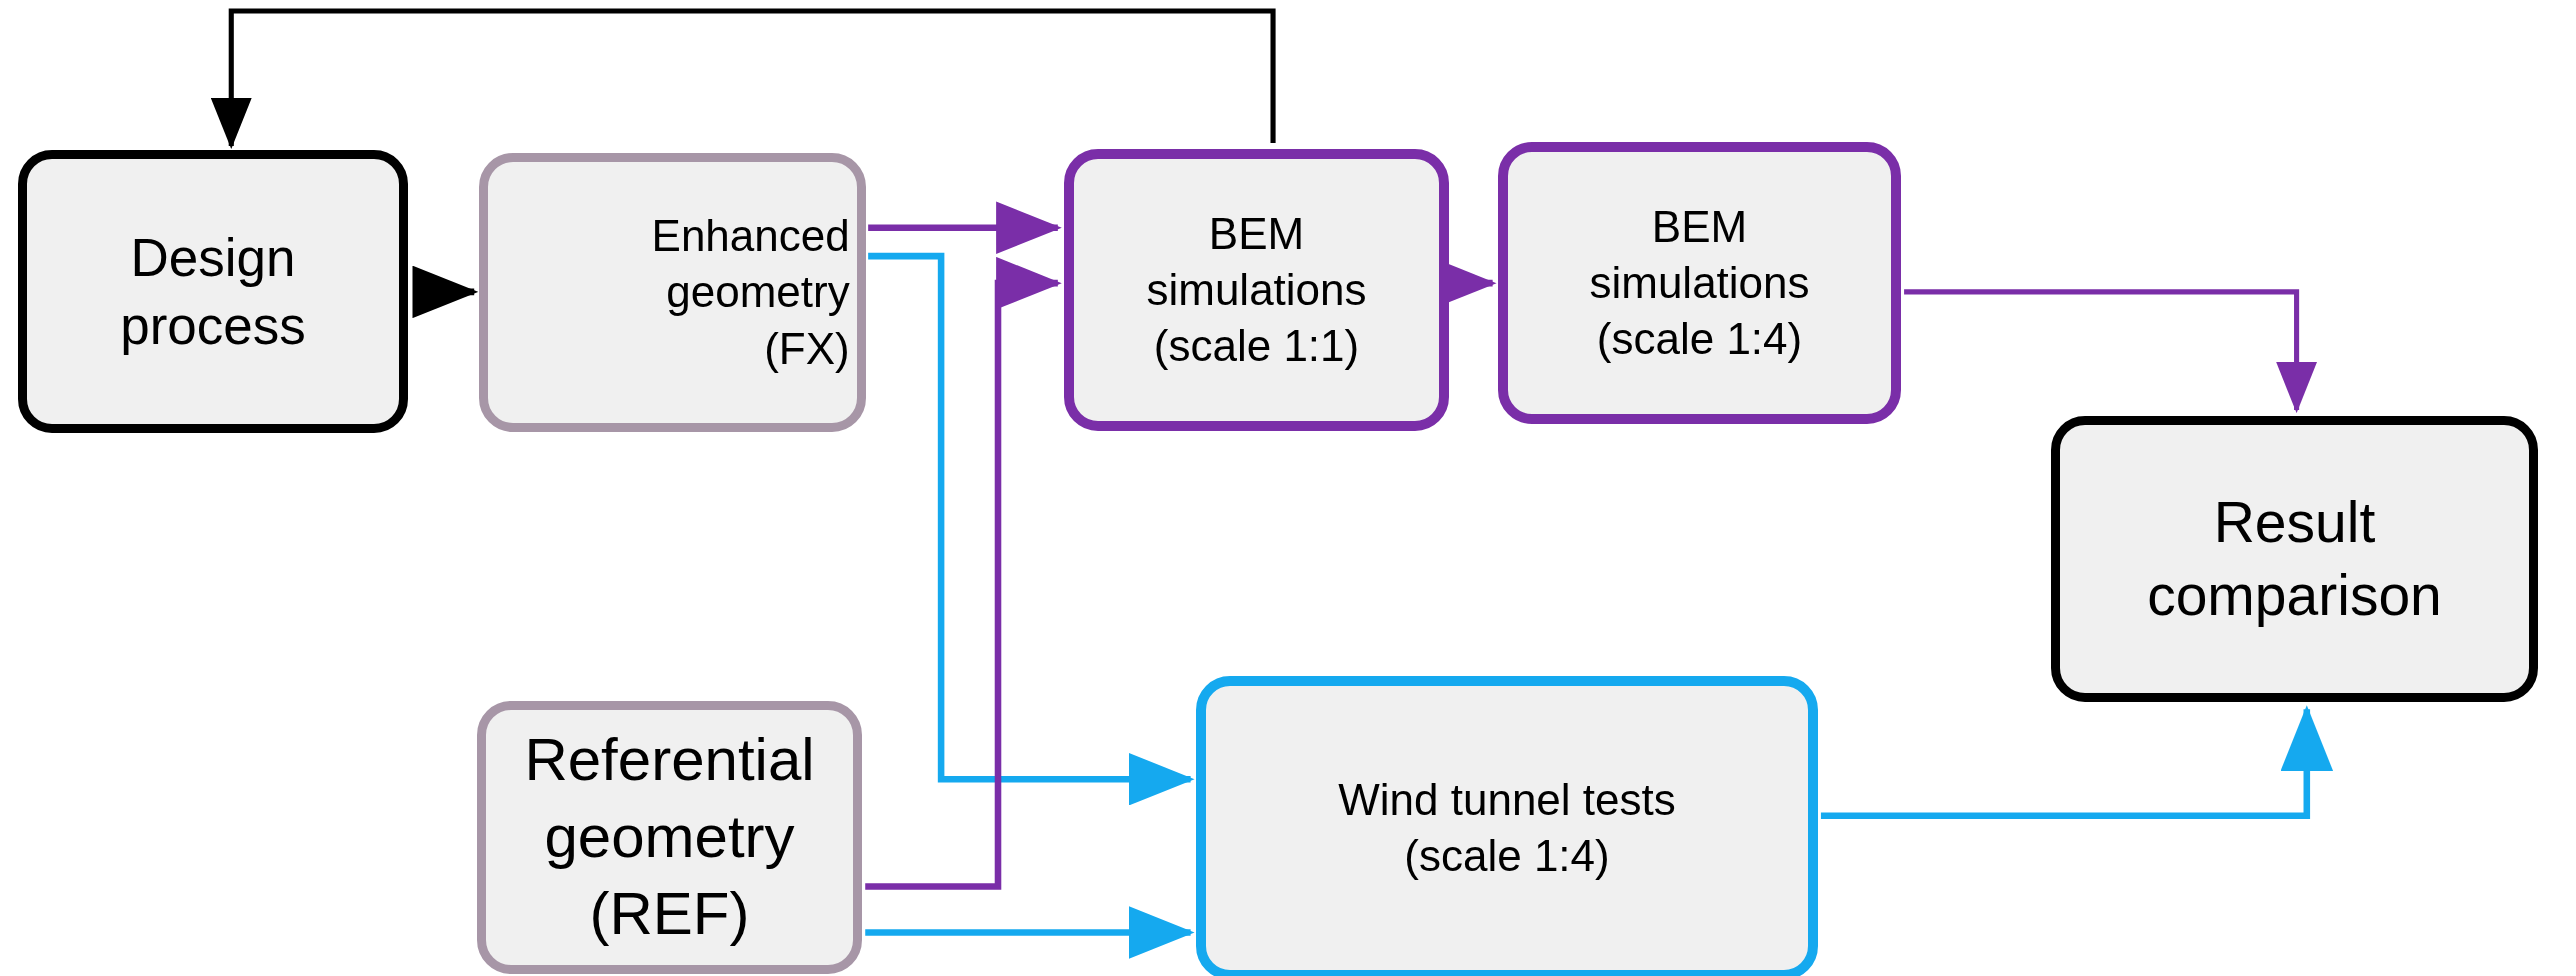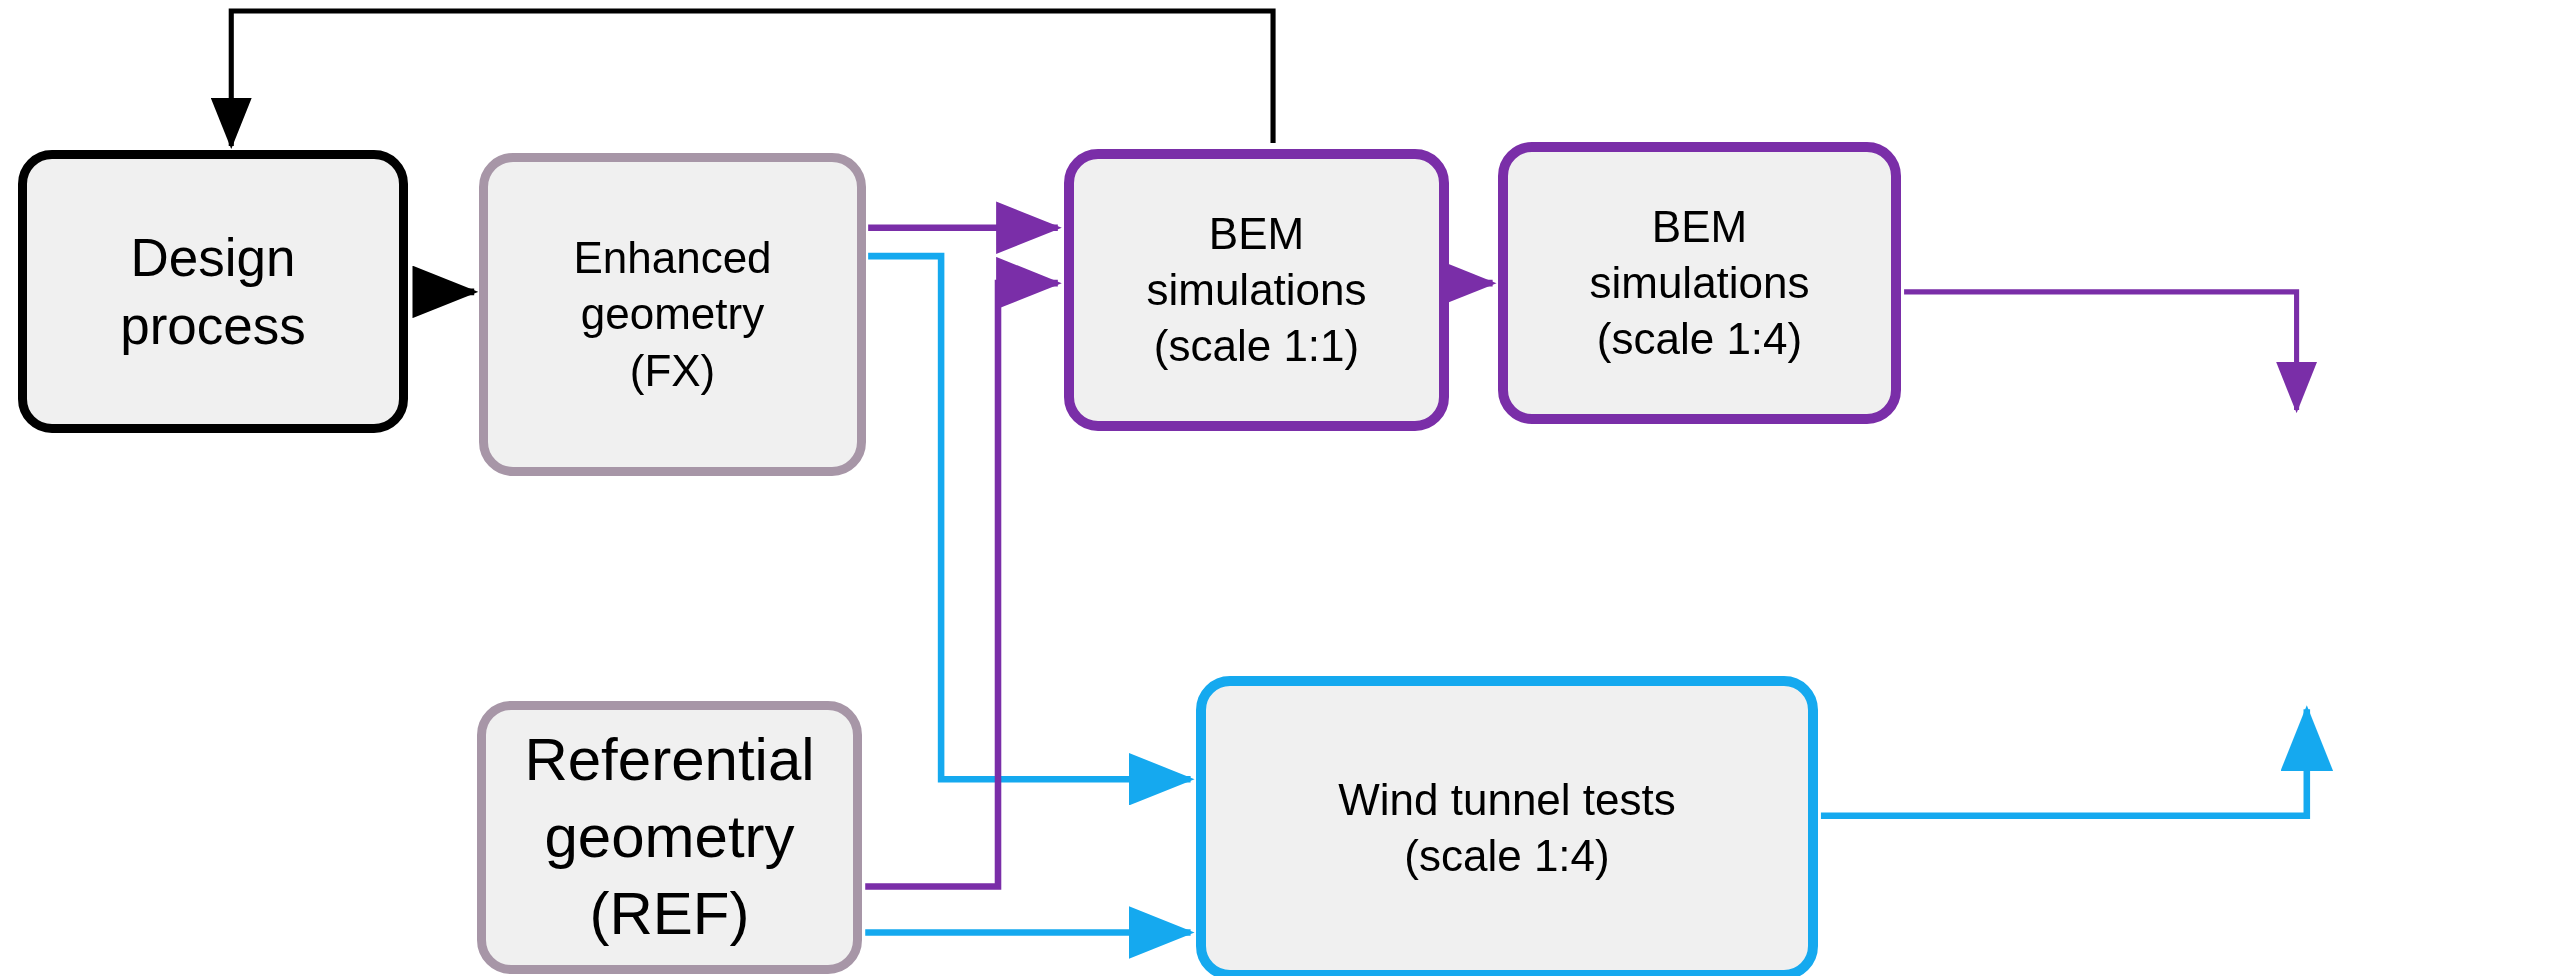--- a/index.html
+++ b/index.html
@@ -45,24 +45,25 @@
     white-space: pre-line;
   }
   
   #node-design-process {
     left: 18px; top: 150px; width: 390px; height: 283px;
     border: 9.5px solid #000000;
     border-radius: 34px;
     font-size: 53px;
   }
   #node-enhanced-geometry {
-    left: 479px; top: 153px; width: 387px; height: 323px;
+    left: 479px; top: 153px; width: 387px; height: 279px;
     border: 9.5px solid #a796a7;
     border-radius: 34px;
     font-size: 44px;
+    text-align: right;
   }
   #node-bem-1-1 {
     left: 1064px; top: 149px; width: 385px; height: 282px;
     border: 10.2px solid #7A2EA8;
     border-radius: 34px;
     font-size: 44px;
   }
   #node-bem-1-4 {
     left: 1498px; top: 142px; width: 403px; height: 282px;
     border: 10.2px solid #7A2EA8;
@@ -142,20 +143,24 @@
 simulations
 (scale 1:1)</span>
   </div>
 
   <div class="node" id="node-bem-1-4">
     <span class="label">BEM
 simulations
 (scale 1:4)</span>
   </div>
 
+  <div class="node" id="node-result-comparison">
+    <span class="label">Result
+comparison</span>
+  </div>
 
   <div class="node" id="node-referential-geometry">
     <span class="label">Referential
 geometry
 (REF)</span>
   </div>
 
   <div class="node" id="node-wind-tunnel">
     <span class="label">Wind tunnel tests
 (scale 1:4)</span>

